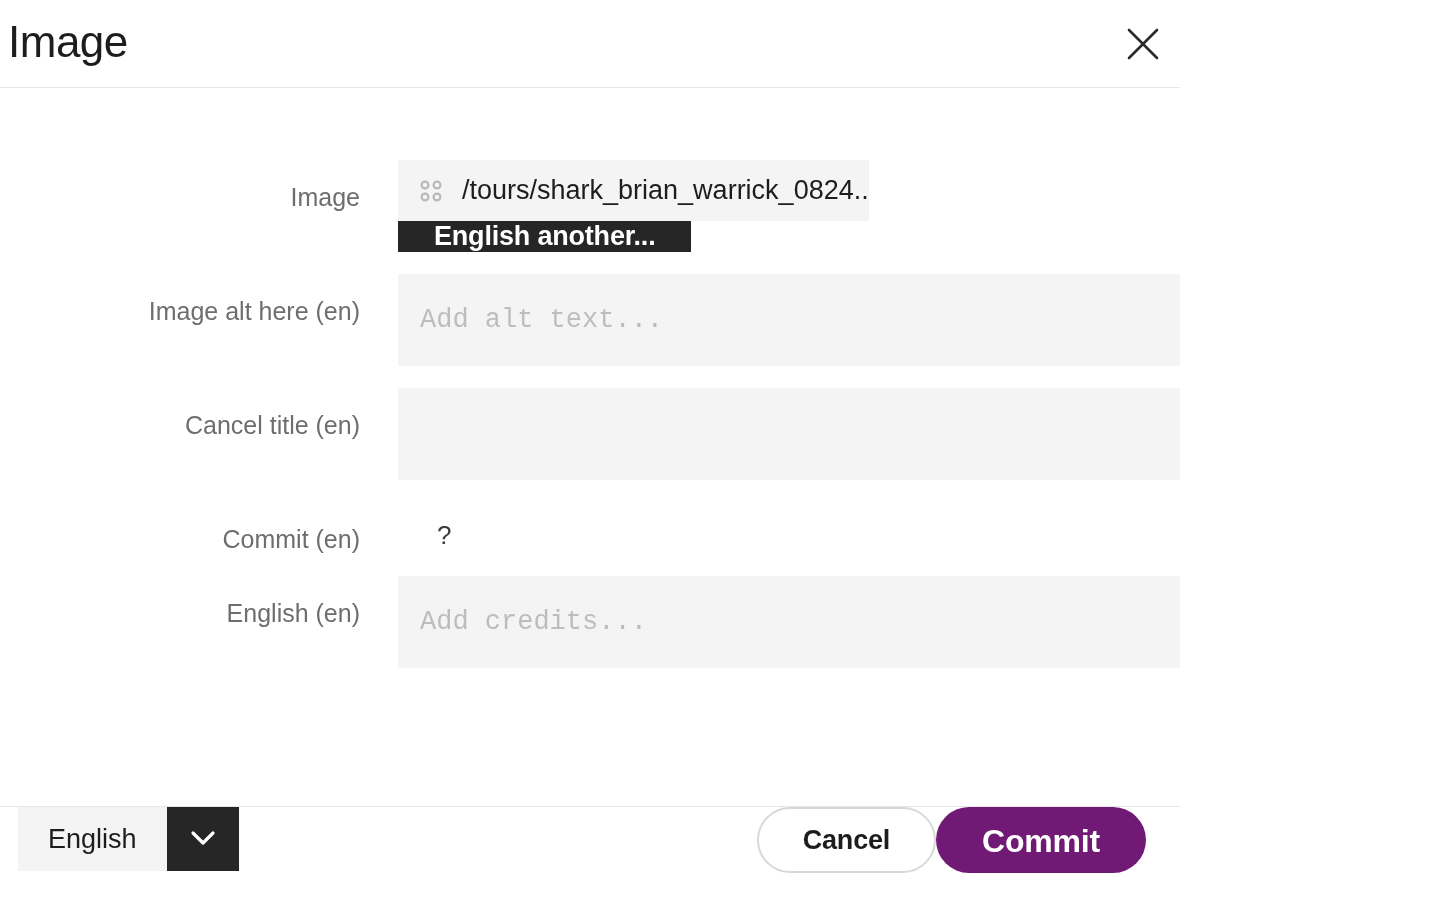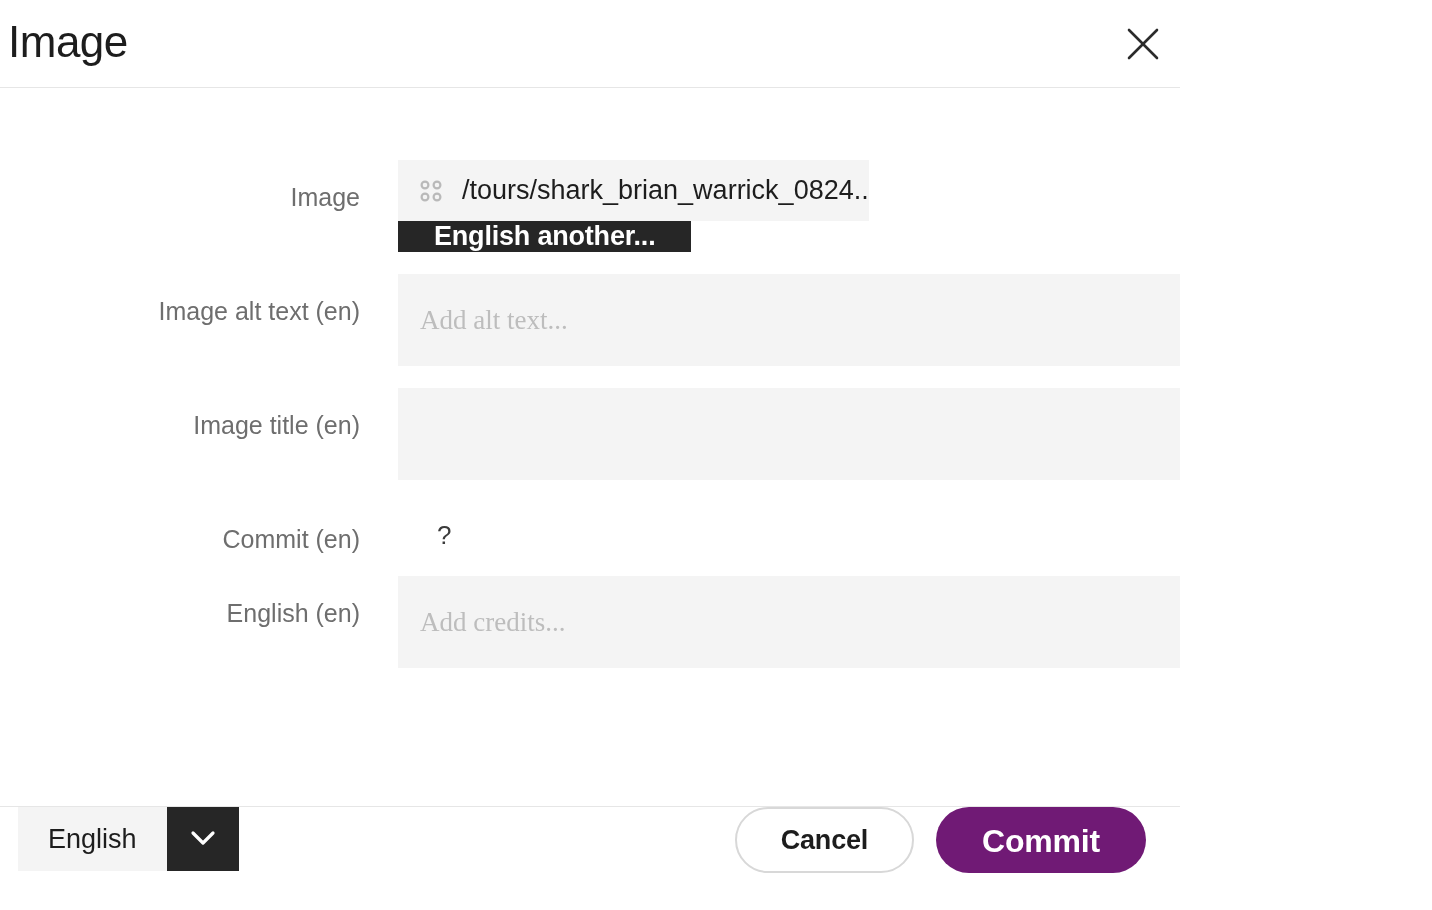--- a/index.html
+++ b/index.html
@@ -155,21 +155,21 @@
     letter-spacing: -0.2px;
   }
 
   
   .text-field {
     width: 100%;
     height: 92px;
     background: #f4f4f4;
     border: none;
     outline: none;
-    font-family: Liberation Serif, serif;
+    font-family: Liberation Mono, monospace;
     font-size: 27px;
     color: #737373;
     padding: 0 22px;
     display: block;
   }
   .text-field::placeholder {
     color: #bdbdbd;
   }
   .text-field.focused {
     border: 2px solid #dcdcdc;
@@ -212,21 +212,20 @@
     align-items: center;
     justify-content: center;
     border: none;
     cursor: pointer;
     margin-left: -70px;
   }
 
   .footer-actions {
     display: flex;
     align-items: center;
-    gap: 22px;
   }
 
   .btn-cancel {
     background: #ffffff;
     border: 2px solid #d8d8d8;
     border-radius: 40px;
     padding: 0 44px;
     height: 66px;
     font-size: 27px;
     font-weight: 700;
@@ -286,31 +285,31 @@
           </div>
           <button class="select-another-button">English another...</button>
         </div>
       </div>
       <div class="field-help">
         <button class="help-icon">?</button>
       </div>
     </div>
 
     <div class="field-row">
-      <div class="field-label">Image alt text (en)</div>
+      <div class="field-label">Image alt here (en)</div>
       <div class="field-control">
         <input class="text-field" type="text" placeholder="Add alt text..." style="">
       </div>
       <div class="field-help">
         <button class="help-icon">?</button>
       </div>
     </div>
 
     <div class="field-row">
-      <div class="field-label">Image title (en)</div>
+      <div class="field-label">Cancel title (en)</div>
       <div class="field-control">
         <input class="text-field" type="text" placeholder="" style="">
       </div>
       <div class="field-help">
         <button class="help-icon">?</button>
       </div>
     </div>
 
     <div class="field-row">
       <div class="field-label">Commit (en)</div>

